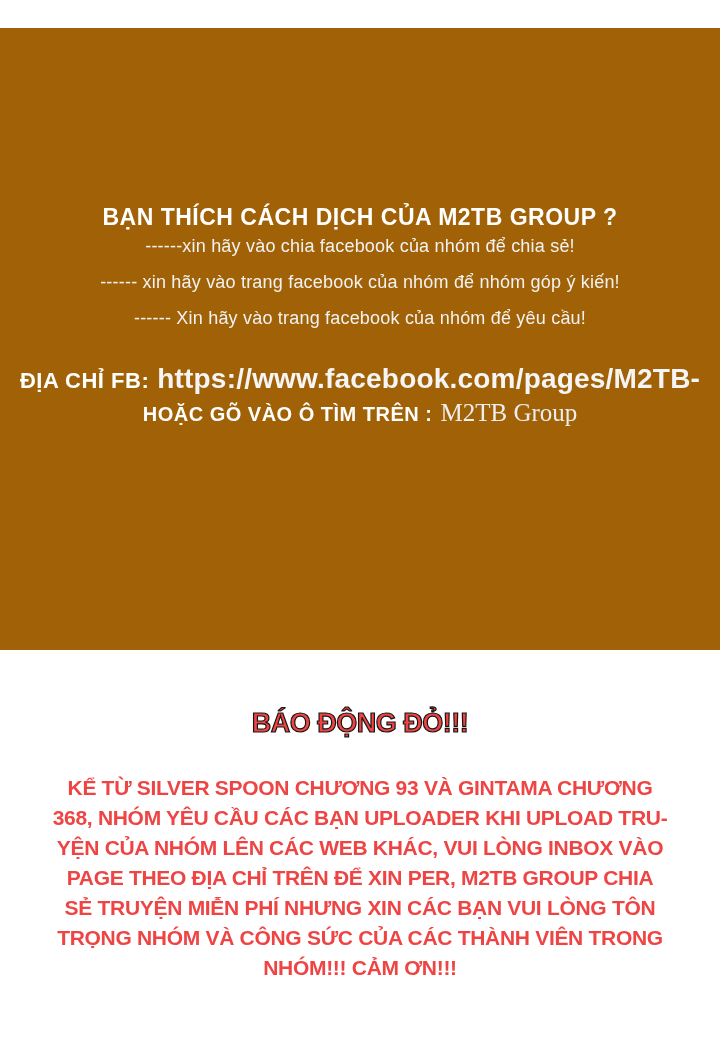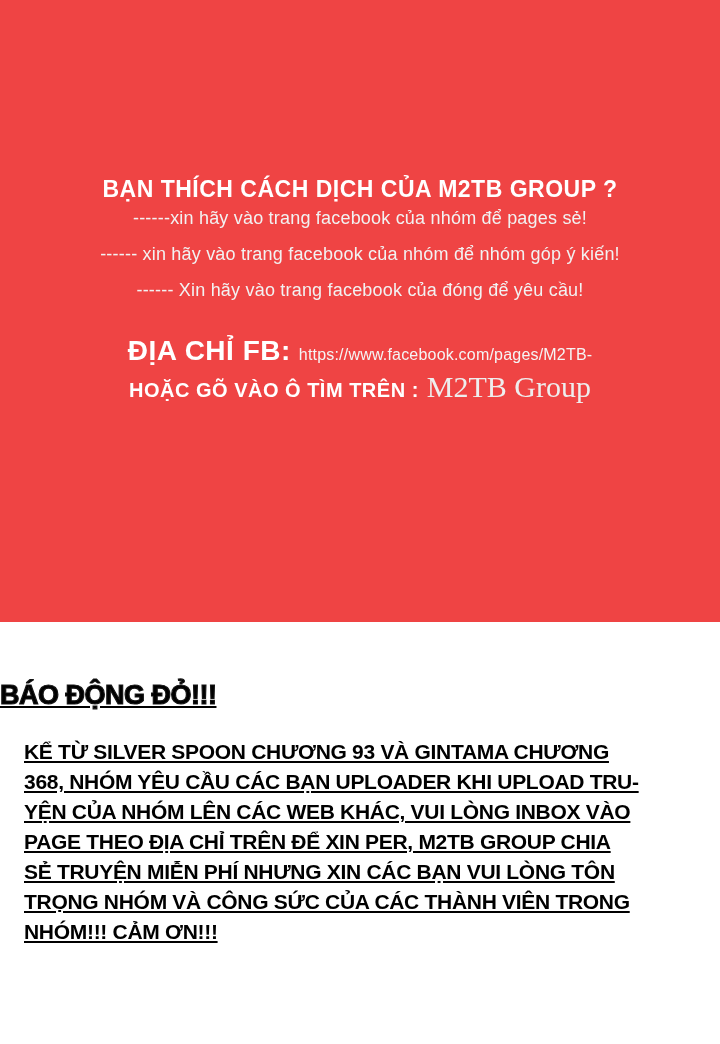--- a/index.html
+++ b/index.html
@@ -16,26 +16,27 @@
   }
   .page {
     width: 720px;
     height: 1044px;
     display: flex;
     flex-direction: column;
   }
 
   
   .top-panel {
-    background: #ef4444;
+    background: #a16207;
     color: #ffffff;
     height: 622px;
     box-sizing: border-box;
     padding-top: 174px;
     text-align: center;
+    margin-top: 28px;
   }
   .q-line {
     font-weight: bold;
     font-size: 23px;
     line-height: 30px;
     letter-spacing: 0.5px;
     white-space: pre-line;
   }
   .a-line {
     font-size: 18px;
@@ -45,79 +46,79 @@
     color: #f2f2f2;
   }
   .spacer-6 { height: 7px; }
   .address-block {
     margin-top: 30px;
     line-height: 32px;
   }
   .fb-line { font-size: 23px; }
   .fb-label {
     font-weight: bold;
-    font-size: 28px;
+    font-size: 22px;
     letter-spacing: 0.5px;
     margin-right: 8px;
   }
   .fb-url {
-    font-weight: 400;
-    font-size: 16px;
+    font-weight: 700;
+    font-size: 28px;
     letter-spacing: 0.2px;
     color: #f5f5f5;
   }
   .search-line { margin-top: 0; }
   .search-label {
     font-weight: bold;
     font-size: 20px;
     letter-spacing: 0.5px;
     margin-right: 8px;
   }
   .search-value {
     font-family: "Liberation Serif", serif;
-    font-size: 30px;
+    font-size: 25px;
     color: #eeeeee;
   }
 
   
   .bottom-panel {
     background: #ffffff;
-    color: #000000;
+    color: #ef4444;
     flex: 1;
-    text-decoration: underline;
+    text-align: center;
   }
   .alert-title {
     margin-top: 58px;
     font-size: 27px;
     font-weight: bold;
     letter-spacing: -0.5px;
     -webkit-text-stroke: 1.2px #141414;
   }
   .alert-body {
-    margin: 26px auto 0;
+    margin: 34px auto 0;
     width: 672px;
     font-size: 21px;
     font-weight: bold;
     line-height: 30px;
     letter-spacing: -0.3px;
     white-space: pre-line;
   }
 </style>
 </head>
 <body>
 
 <div class="page">
 
   <div class="top-panel">
     <div class="q-line">BẠN THÍCH CÁCH DỊCH CỦA M2TB GROUP ?</div>
-    <div class="a-line">------xin hãy vào trang facebook của nhóm để pages sẻ!</div>
+    <div class="a-line">------xin hãy vào chia facebook của nhóm để chia sẻ!</div>
     <div class="spacer-6"></div>
     <div class="a-line">------ xin hãy vào trang facebook của nhóm để nhóm góp ý kiến!</div>
     <div class="spacer-6"></div>
-    <div class="a-line">------ Xin hãy vào trang facebook của đóng để yêu cầu!</div>
+    <div class="a-line">------ Xin hãy vào trang facebook của nhóm để yêu cầu!</div>
 
     <div class="address-block">
       <div class="fb-line">
         <span class="fb-label">ĐỊA CHỈ FB:</span><span class="fb-url">https://www.facebook.com/pages/M2TB-</span>
       </div>
       <div class="search-line">
         <span class="search-label">HOẶC GÕ VÀO Ô TÌM TRÊN :</span><span class="search-value">M2TB Group</span>
       </div>
     </div>
   </div>

